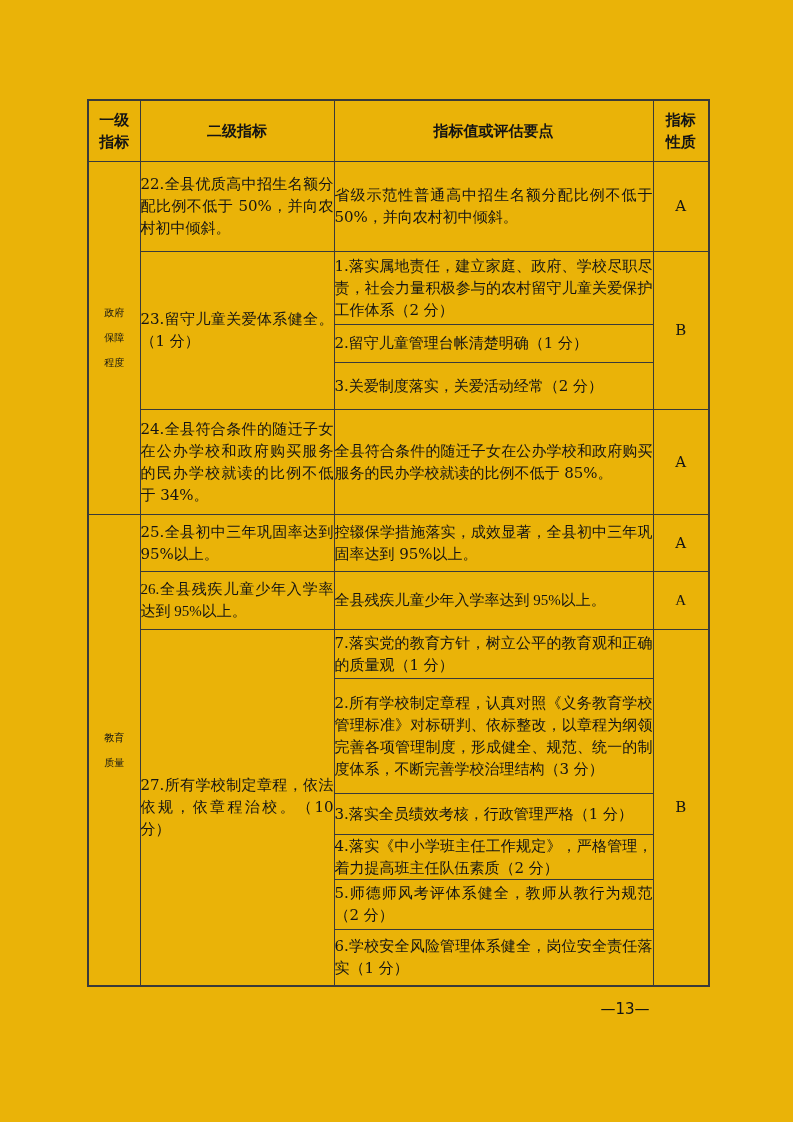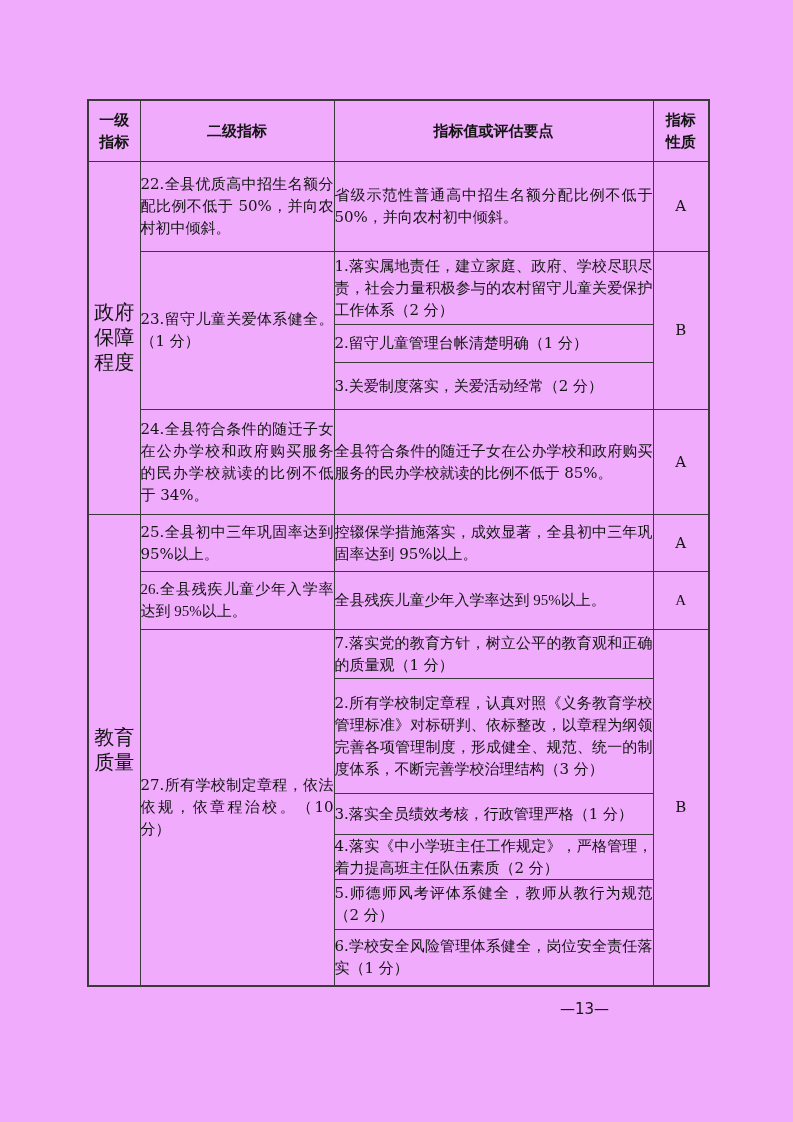--- a/index.html
+++ b/index.html
@@ -4,21 +4,21 @@
 <style>
   html, body {
     margin: 0;
     padding: 0;
     background: #ffffff;
   }
   .page {
     position: relative;
     width: 793px;
     height: 1122px;
-    background: #f0abfc;
+    background: #eab308;
     font-family: "DejaVu Serif", serif;
     color: #141414;
     overflow: hidden;
   }
   table.eval-table {
     position: absolute;
     left: 87px;
     top: 99px;
     width: 621px;
     border-collapse: collapse;
@@ -45,21 +45,21 @@
     font-weight: bold;
     text-align: center;
     font-size: 15.5px;
     line-height: 23px;
   }
   th.hcell .hwrap { width: 2.3em; margin: 0 auto; }
   td.c1cell { text-align: center; }
   td.c1cell .vlabel {
     width: 2.3em;
     margin: 0 auto;
-    font-size: 20px;
+    font-size: 10px;
     line-height: 25px;
     text-align: center;
   }
   td.c2cell {
     text-align: justify;
     padding: 4px 12px 4px 10px;
     margin-top: 34px;
   }
   td.c3cell {
     text-align: justify;
@@ -67,21 +67,21 @@
   }
   td.c4cell {
     text-align: center;
     font-size: 16px;
   }
   .page-number {
     position: absolute;
     left: 560px;
     top: 1000px;
     width: 130px;
-    text-align: left;
+    text-align: center;
     font-size: 15px;
     font-family: "DejaVu Sans", sans-serif;
     color: #141414;
   }
   
   tr.rh   { height: 61px; }
   tr.r22  { height: 90px; }
   tr.r23a { height: 73px; }
   tr.r23b { height: 38px; }
   tr.r23c { height: 47px; }

